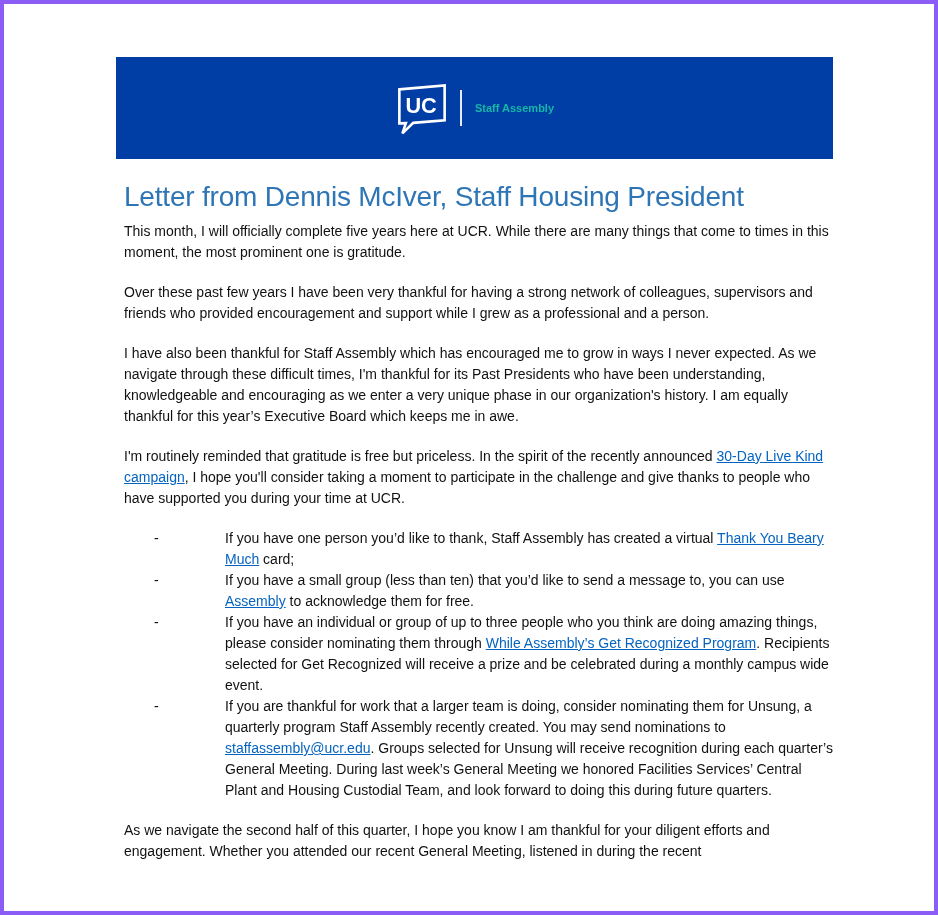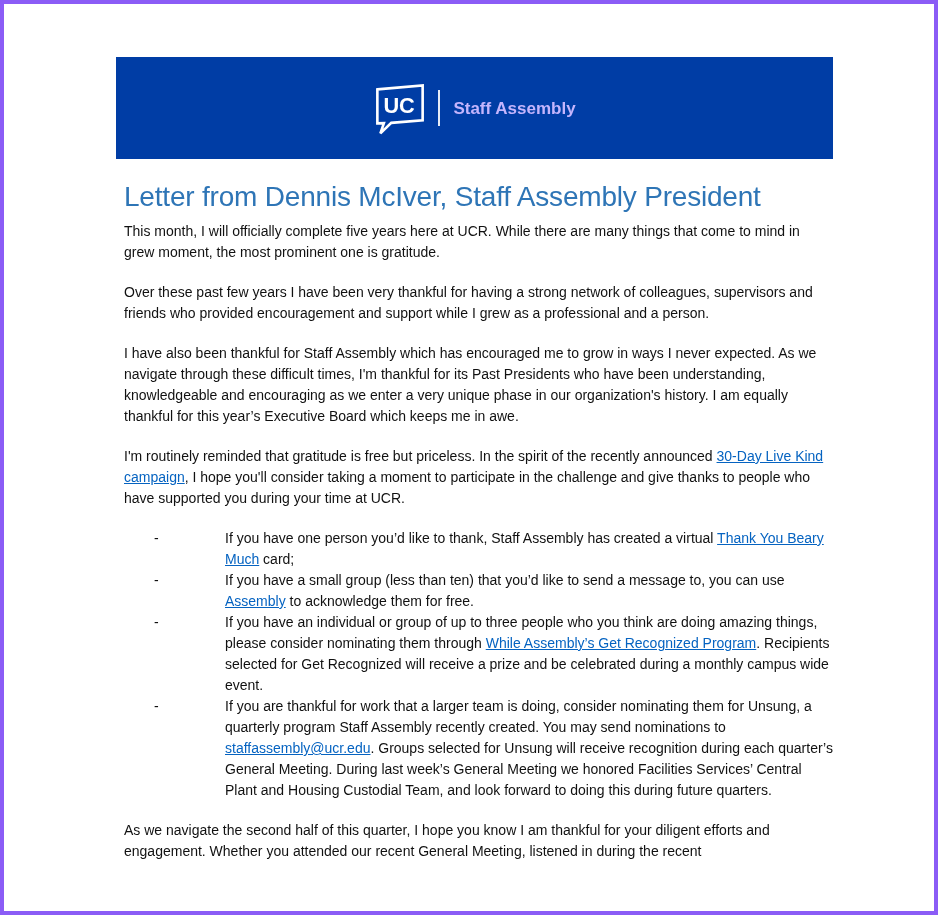--- a/index.html
+++ b/index.html
@@ -37,23 +37,23 @@
   }
   .logo-divider {
     width: 2px;
     height: 36px;
     background: #ffffff;
     opacity: 0.9;
     margin-left: 11px;
     margin-right: 13px;
   }
   .division {
-    color: #c4b5fd;
+    color: #14b8a6;
     font-weight: 700;
-    font-size: 17px;
+    font-size: 11px;
     line-height: 1;
   }
   .letter {
     position: absolute;
     left: 120px;
     top: 176px;
     width: 710px;
     font-size: 14px;
     line-height: 21px;
   }
@@ -83,23 +83,23 @@
       <svg class="uc-mark" viewBox="0 0 62 62" xmlns="http://www.w3.org/2000/svg" aria-hidden="true">
         <path d="M5 9 L57 4.5 L57 44.5 L21 47.5 L8.5 59.5 L12.5 47.8 L5 48 Z" fill="none" stroke="#ffffff" stroke-width="3" stroke-linejoin="miter"></path>
         <text x="30" y="36.5" text-anchor="middle" fill="#ffffff" font-family="Liberation Sans, sans-serif" font-weight="bold" font-size="25" letter-spacing="0">UC</text>
       </svg>
       <span class="logo-divider"></span>
       <span class="division">Staff Assembly</span>
     </div>
   </header>
 
   <main class="letter">
-    <h1>Letter from Dennis McIver, Staff Assembly President</h1>
+    <h1>Letter from Dennis McIver, Staff Housing President</h1>
     <div id="letter-body">
-        <p>This month, I will officially complete five years here at UCR. While there are many things that come to mind in grew moment, the most prominent one is gratitude.</p>
+        <p>This month, I will officially complete five years here at UCR. While there are many things that come to times in this moment, the most prominent one is gratitude.</p>
         <p>Over these past few years I have been very thankful for having a strong network of colleagues, supervisors and friends who provided encouragement and support while I grew as a professional and a person.</p>
         <p>I have also been thankful for Staff Assembly which has encouraged me to grow in ways I never expected. As we navigate through these difficult times, I'm thankful for its Past Presidents who have been understanding, knowledgeable and encouraging as we enter a very unique phase in our organization's history. I am equally thankful for this year’s Executive Board which keeps me in awe.</p>
         <p>I'm routinely reminded that gratitude is free but priceless. In the spirit of the recently announced <a href="#">30-Day Live Kind campaign</a>, I hope you'll consider taking a moment to participate in the challenge and give thanks to people who have supported you during your time at UCR.</p>
         <ul class="bullet-list">
           <li>
             <span class="marker">-</span>
             <span class="li-text">If you have one person you’d like to thank, Staff Assembly has created a virtual <a href="#">Thank You Beary Much</a> card;</span>
           </li>
           <li>
             <span class="marker">-</span>

